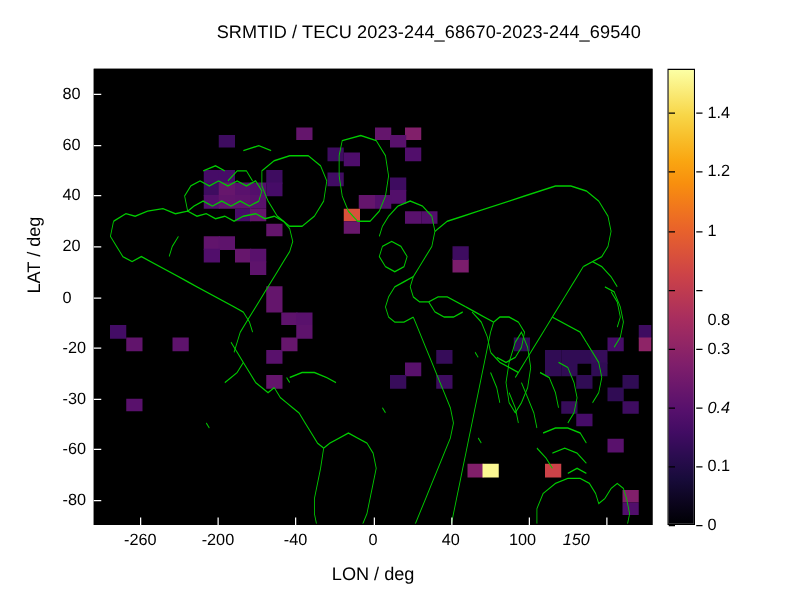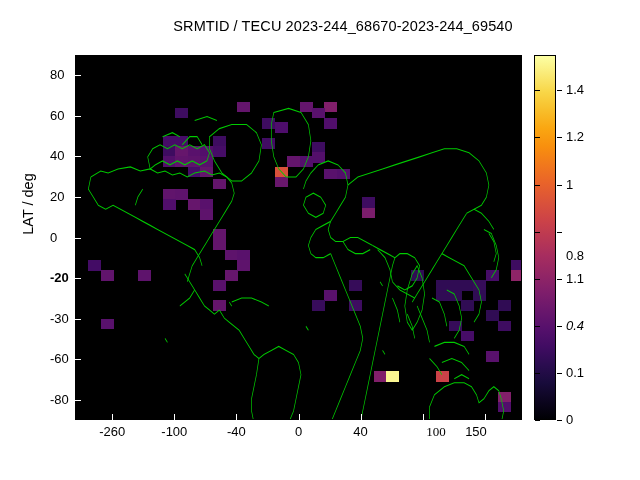--- a/index.html
+++ b/index.html
@@ -252,75 +252,76 @@
         <path d="M72,140 L74,142"></path>
         <path d="M186,134 L188,136"></path>
         <path d="M248,146 L250,148"></path>
         <path d="M124,122 L126,124"></path>
         <path d="M246,112 L248,114"></path>
       </g>
     </svg>
   </div>
 
   <div id="ylabel">LAT / deg</div>
+  <div id="xlabel">LON / deg</div>
 
   <div id="ytick-layer">
       <div class="ytick" style="top: 67.2778px;">80</div>
       <div class="ytickmark" style="top: 75.2778px;"></div>
       <div class="ytick" style="top: 107.833px;">60</div>
       <div class="ytickmark" style="top: 115.833px;"></div>
       <div class="ytick" style="top: 148.389px;">40</div>
       <div class="ytickmark" style="top: 156.389px;"></div>
       <div class="ytick" style="top: 188.944px;">20</div>
       <div class="ytickmark" style="top: 196.944px;"></div>
       <div class="ytick" style="top: 229.5px;">0</div>
       <div class="ytickmark" style="top: 237.5px;"></div>
-      <div class="ytick" style="top: 270.056px; font-weight: bold;">-20</div>
+      <div class="ytick" style="top: 270.056px;">-20</div>
       <div class="ytickmark" style="top: 278.056px;"></div>
       <div class="ytick" style="top: 310.611px;">-30</div>
       <div class="ytickmark" style="top: 318.611px;"></div>
       <div class="ytick" style="top: 351.167px;">-60</div>
       <div class="ytickmark" style="top: 359.167px;"></div>
       <div class="ytick" style="top: 391.722px;">-80</div>
       <div class="ytickmark" style="top: 399.722px;"></div>
     </div>
   <div id="xtick-layer">
       <div class="xtick" style="left: 82.25px;">-260</div>
       <div class="xtickmark" style="left: 112.25px;"></div>
-      <div class="xtick" style="left: 144.333px;">-100</div>
+      <div class="xtick" style="left: 144.333px;">-200</div>
       <div class="xtickmark" style="left: 174.333px;"></div>
       <div class="xtick" style="left: 206.417px;">-40</div>
       <div class="xtickmark" style="left: 236.417px;"></div>
       <div class="xtick" style="left: 268.5px;">0</div>
       <div class="xtickmark" style="left: 298.5px;"></div>
       <div class="xtick" style="left: 330.583px;">40</div>
       <div class="xtickmark" style="left: 360.583px;"></div>
-      <div class="xtick" style="left: 406px; font-family: Liberation Serif, serif;">100</div>
+      <div class="xtick" style="left: 388px;">100</div>
       <div class="xtickmark" style="left: 422.667px;"></div>
-      <div class="xtick" style="left: 446px;">150</div>
+      <div class="xtick" style="left: 431px; font-style: italic;">150</div>
       <div class="xtickmark" style="left: 484.75px;"></div>
     </div>
 
   <div id="cbar">
     <div id="cbar-grad" style="background: linear-gradient(rgb(252, 255, 164) 0%, rgb(250, 234, 118) 5%, rgb(248, 214, 71) 10%, rgb(248, 190, 42) 15%, rgb(250, 166, 17) 20%, rgb(248, 143, 14) 25%, rgb(241, 120, 28) 30%, rgb(233, 99, 42) 35%, rgb(219, 83, 57) 40%, rgb(205, 67, 71) 45%, rgb(186, 56, 83) 50%, rgb(167, 45, 95) 55%, rgb(147, 38, 101) 60%, rgb(127, 30, 107) 65%, rgb(106, 23, 108) 70%, rgb(86, 16, 108) 75%, rgb(65, 12, 99) 80%, rgb(43, 12, 80) 85%, rgb(24, 11, 59) 90%, rgb(12, 5, 31) 95%, rgb(0, 0, 4) 100%);"></div>
   </div>
   <div id="cbtick-layer">
       <div class="cbtick" style="top: 82.3226px;">1.4</div>
       <div class="cbtickmark" style="top: 90.3226px;"></div>
       <div class="cbtickmark-in" style="top: 90.3226px;"></div>
       <div class="cbtick" style="top: 129.419px;">1.2</div>
       <div class="cbtickmark" style="top: 137.419px;"></div>
       <div class="cbtickmark-in" style="top: 137.419px;"></div>
       <div class="cbtick" style="top: 176.516px;">1</div>
       <div class="cbtickmark" style="top: 184.516px;"></div>
       <div class="cbtickmark-in" style="top: 184.516px;"></div>
       <div class="cbtick" style="top: 223.613px; margin-top: 24px;">0.8</div>
       <div class="cbtickmark" style="top: 231.613px;"></div>
       <div class="cbtickmark-in" style="top: 231.613px;"></div>
-      <div class="cbtick" style="top: 270.71px;">1.1</div>
+      <div class="cbtick" style="top: 270.71px;">0.3</div>
       <div class="cbtickmark" style="top: 278.71px;"></div>
       <div class="cbtickmark-in" style="top: 278.71px;"></div>
       <div class="cbtick" style="top: 317.806px; font-style: italic;">0.4</div>
       <div class="cbtickmark" style="top: 325.806px;"></div>
       <div class="cbtickmark-in" style="top: 325.806px;"></div>
       <div class="cbtick" style="top: 364.903px;">0.1</div>
       <div class="cbtickmark" style="top: 372.903px;"></div>
       <div class="cbtickmark-in" style="top: 372.903px;"></div>
       <div class="cbtick" style="top: 412px;">0</div>
       <div class="cbtickmark" style="top: 420px;"></div>

